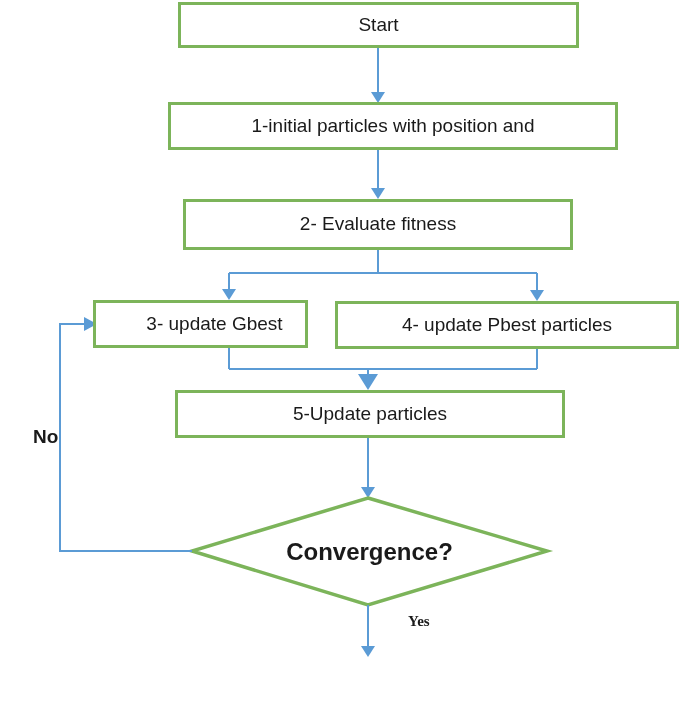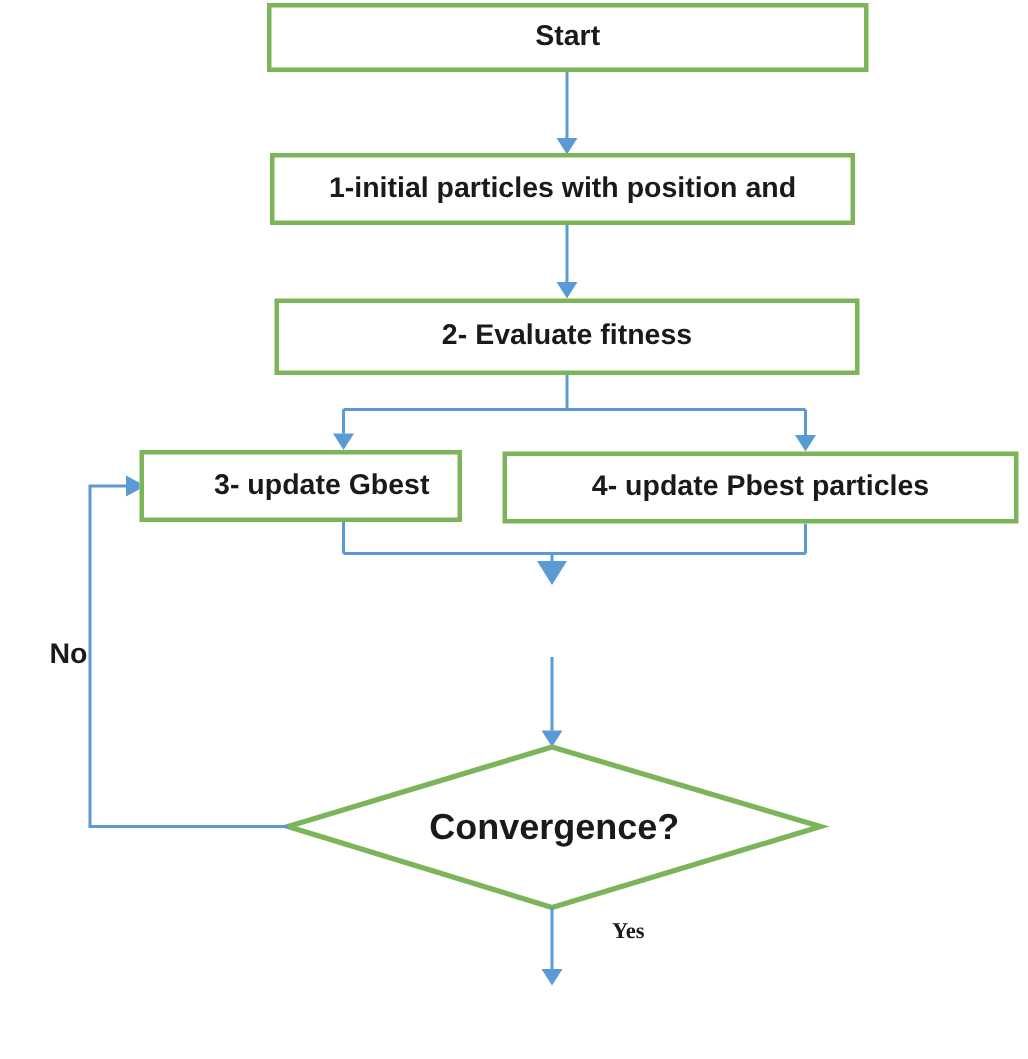--- a/index.html
+++ b/index.html
@@ -32,21 +32,21 @@
     stroke-width: 3.5;
     stroke-linejoin: miter;
   }
   .node {
     position: absolute;
     border: 3px solid var(--node-border, #7CB45A);
     background: #ffffff;
     display: flex;
     align-items: center;
     justify-content: center;
-    font-weight: bold;
+    font-weight: normal;
     font-size: 19px;
     color: var(--text, #1a1a1a);
     text-align: center;
     line-height: 1.1;
   }
   .decision-label {
     position: absolute;
     display: flex;
     align-items: center;
     justify-content: center;
@@ -117,36 +117,39 @@
     <g>
       <path class="edge" d="M192 551 H 60 V 324 H 84"></path>
       <polygon class="arrowhead" points="84,317 84,331 97,324"></polygon>
     </g>
   </svg>
 
   <div class="node" style="left:178px; top:2px; width:401px; height:46px;">
     <span>Start</span>
   </div>
 
-  <div class="node" style="left:180px; top:102px; width:390px; height:48px;">
+  <div class="node" style="left:168px; top:102px; width:450px; height:48px;">
     <span>1-initial particles with position and</span>
   </div>
 
   <div class="node" style="left:183px; top:199px; width:390px; height:51px;">
     <span>2- Evaluate fitness</span>
   </div>
 
   <div class="node" style="left:93px; top:300px; width:215px; height:48px;padding-left:28px;">
     <span>3- update Gbest</span>
   </div>
 
   <div class="node" style="left:335px; top:301px; width:344px; height:48px;">
     <span>4- update Pbest particles</span>
   </div>
 
+  <div class="node" style="left:175px; top:390px; width:390px; height:48px;">
+    <span>5-Update particles</span>
+  </div>
 
   <div class="decision-label" style="left:192px; top:498px; width:355px; height:107px;">
     <span>Convergence?</span>
   </div>
 
 
   <div class="edge-label no-label" style="left:0px; top:426px;margin-left:33px;">No</div>
 
   <div class="edge-label yes-label" style="left:408px; top:613px;">Yes</div>
 

